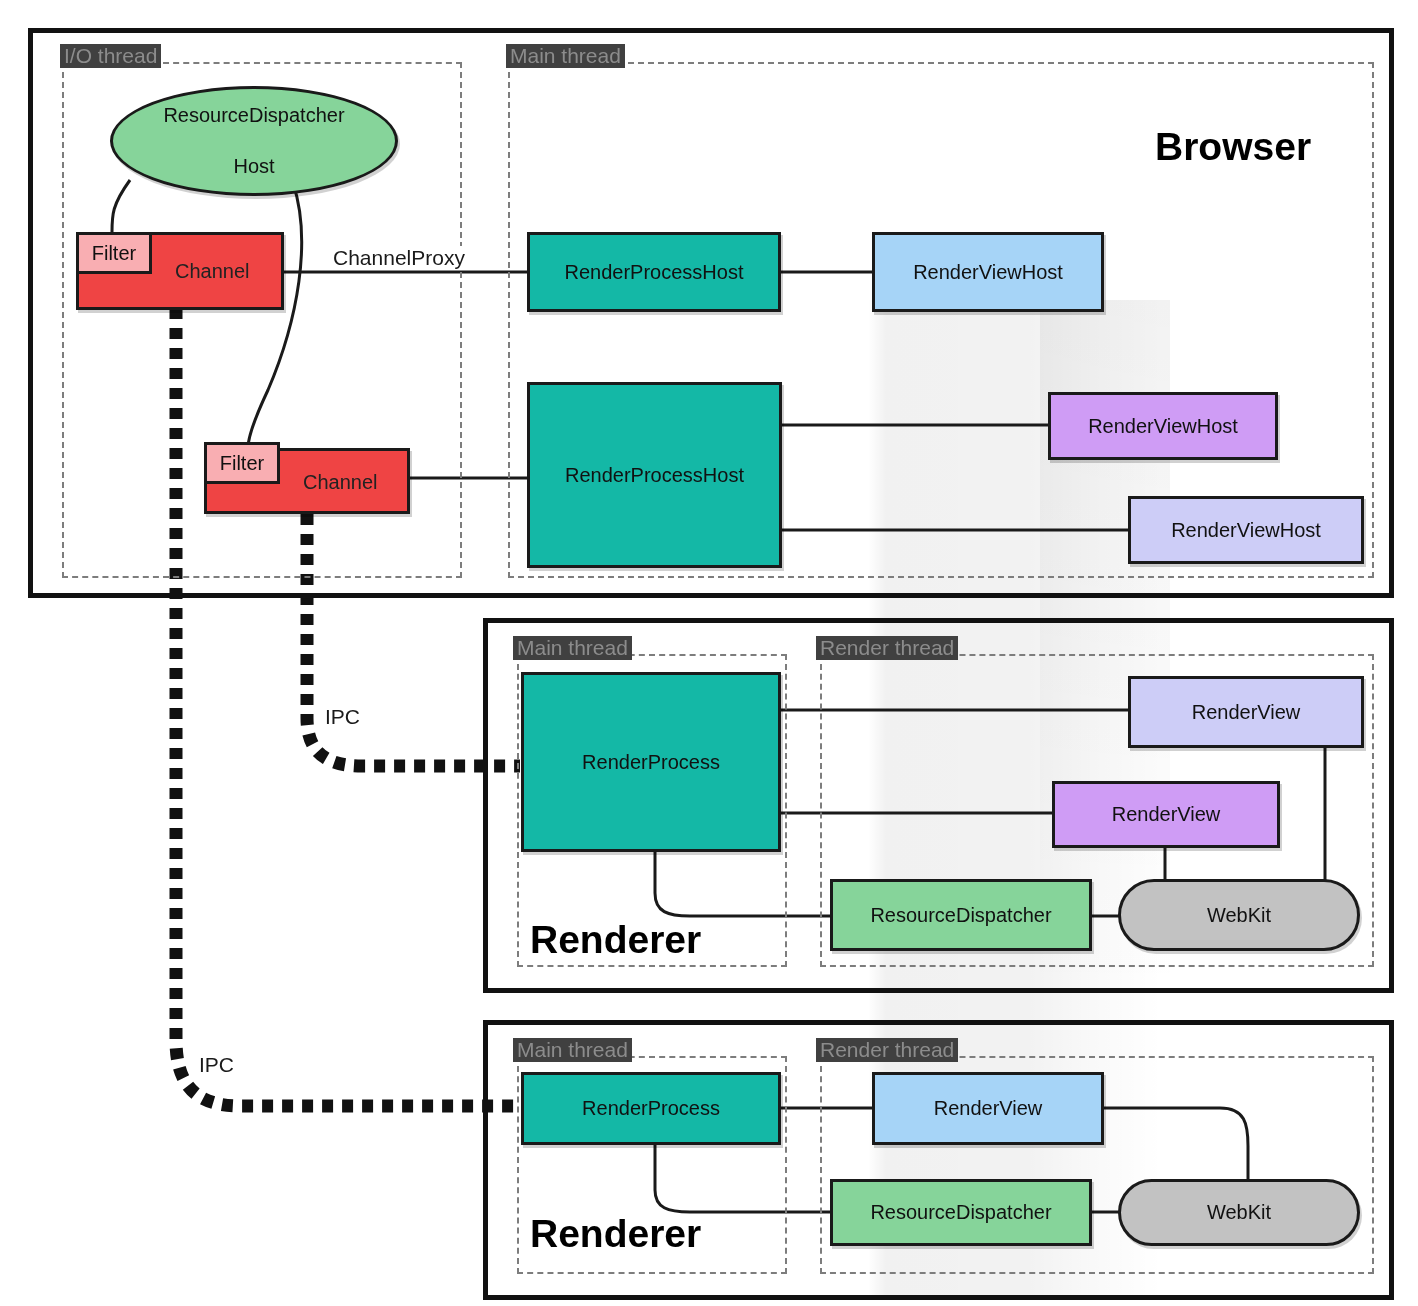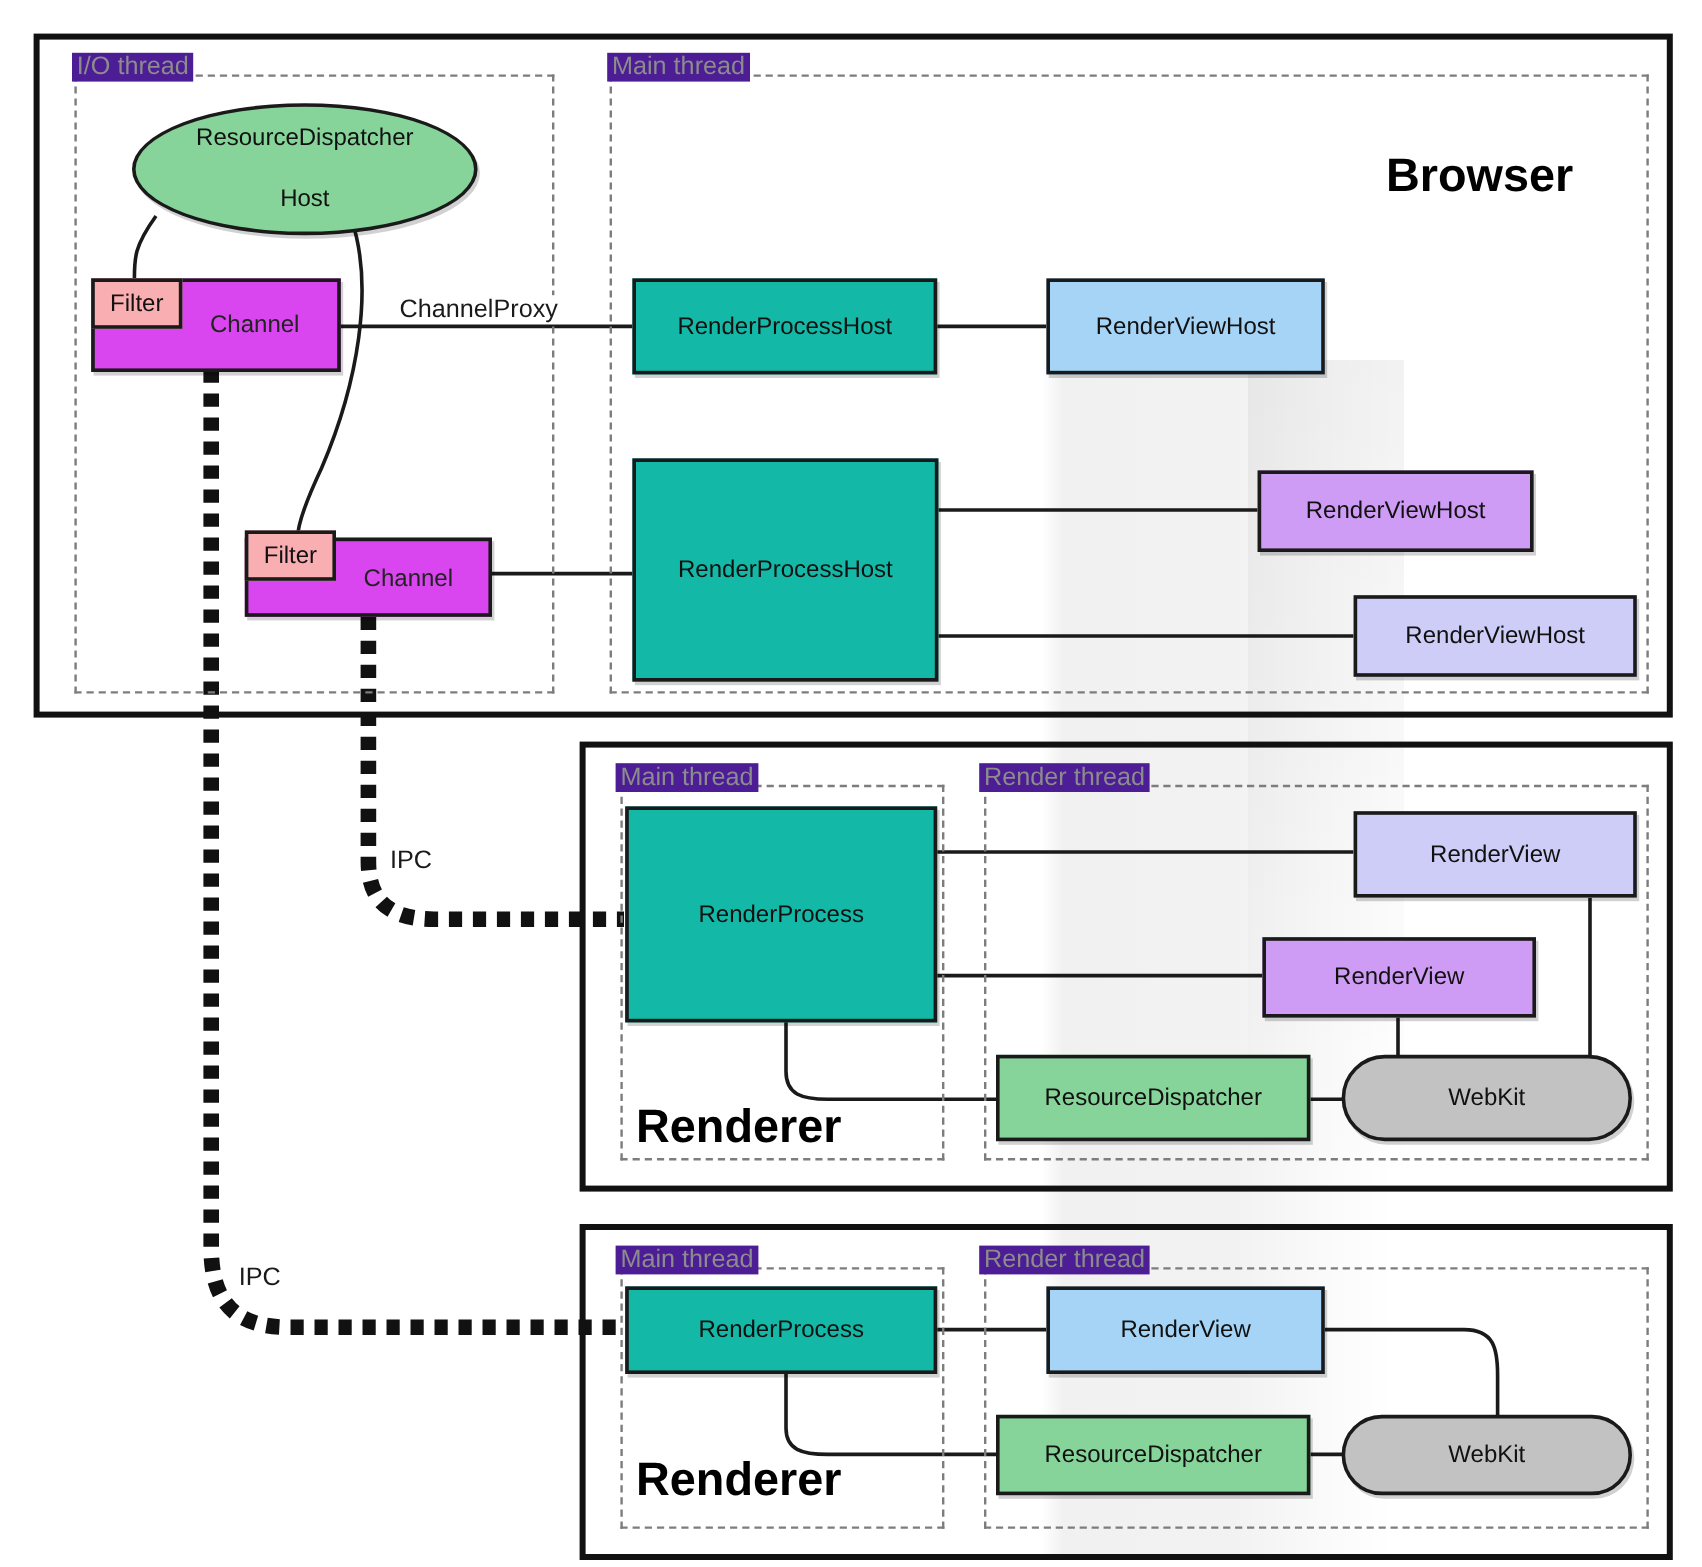--- a/index.html
+++ b/index.html
@@ -21,21 +21,21 @@
     box-shadow:2px 3px 0 rgba(0,0,0,0.18);
     z-index:5;
     gap:28px;
   }
   .node.pink   {background:#14b8a6;}
   .node.blue   {background:#a6d4f7;}
   .node.purple {background:#cf9cf5;}
   .node.lav    {background:#cdcdf7;}
   .node.green  {background:#86d49a;}
   .node.grey   {background:#c2c2c2;}
-  .node.chan   {background:#d946ef;}
+  .node.chan   {background:#ef4444;}
   .node.pill   {border-radius:44px;}
 
   
   .channel-label{
     position:absolute;
     font-size:20px;color:#222;
   }
   .filter{
     position:absolute;
     box-sizing:border-box;
@@ -51,21 +51,21 @@
     position:absolute;
     box-sizing:border-box;
     border:2px dashed #7d7d7d;
     z-index:2;
     background:transparent;
   }
   .threadlabel{
     position:absolute;
     font-size:21px;
     color:#8c8c8c;
-    background:#4c1d95;
+    background:#404040;
     padding:0 4px;
     z-index:3;
     white-space:nowrap;
   }
 
   
   .process{
     position:absolute;
     box-sizing:border-box;
     border:5px solid #111;

